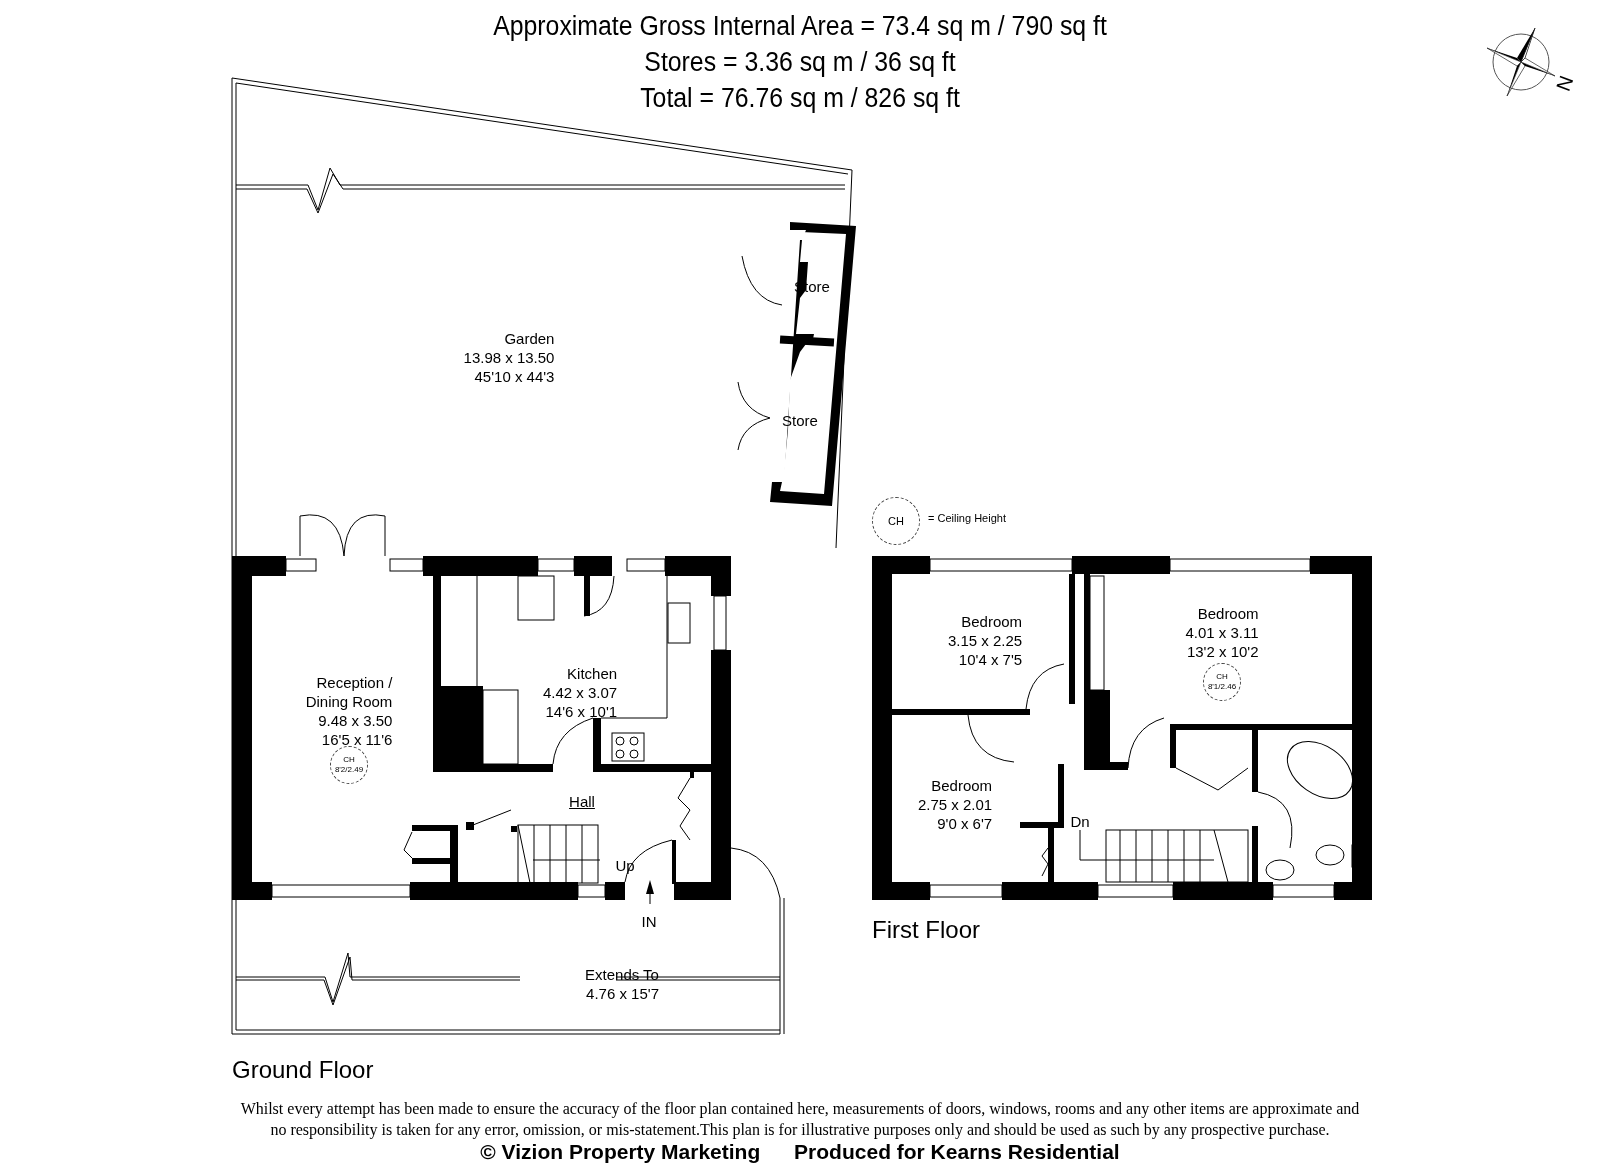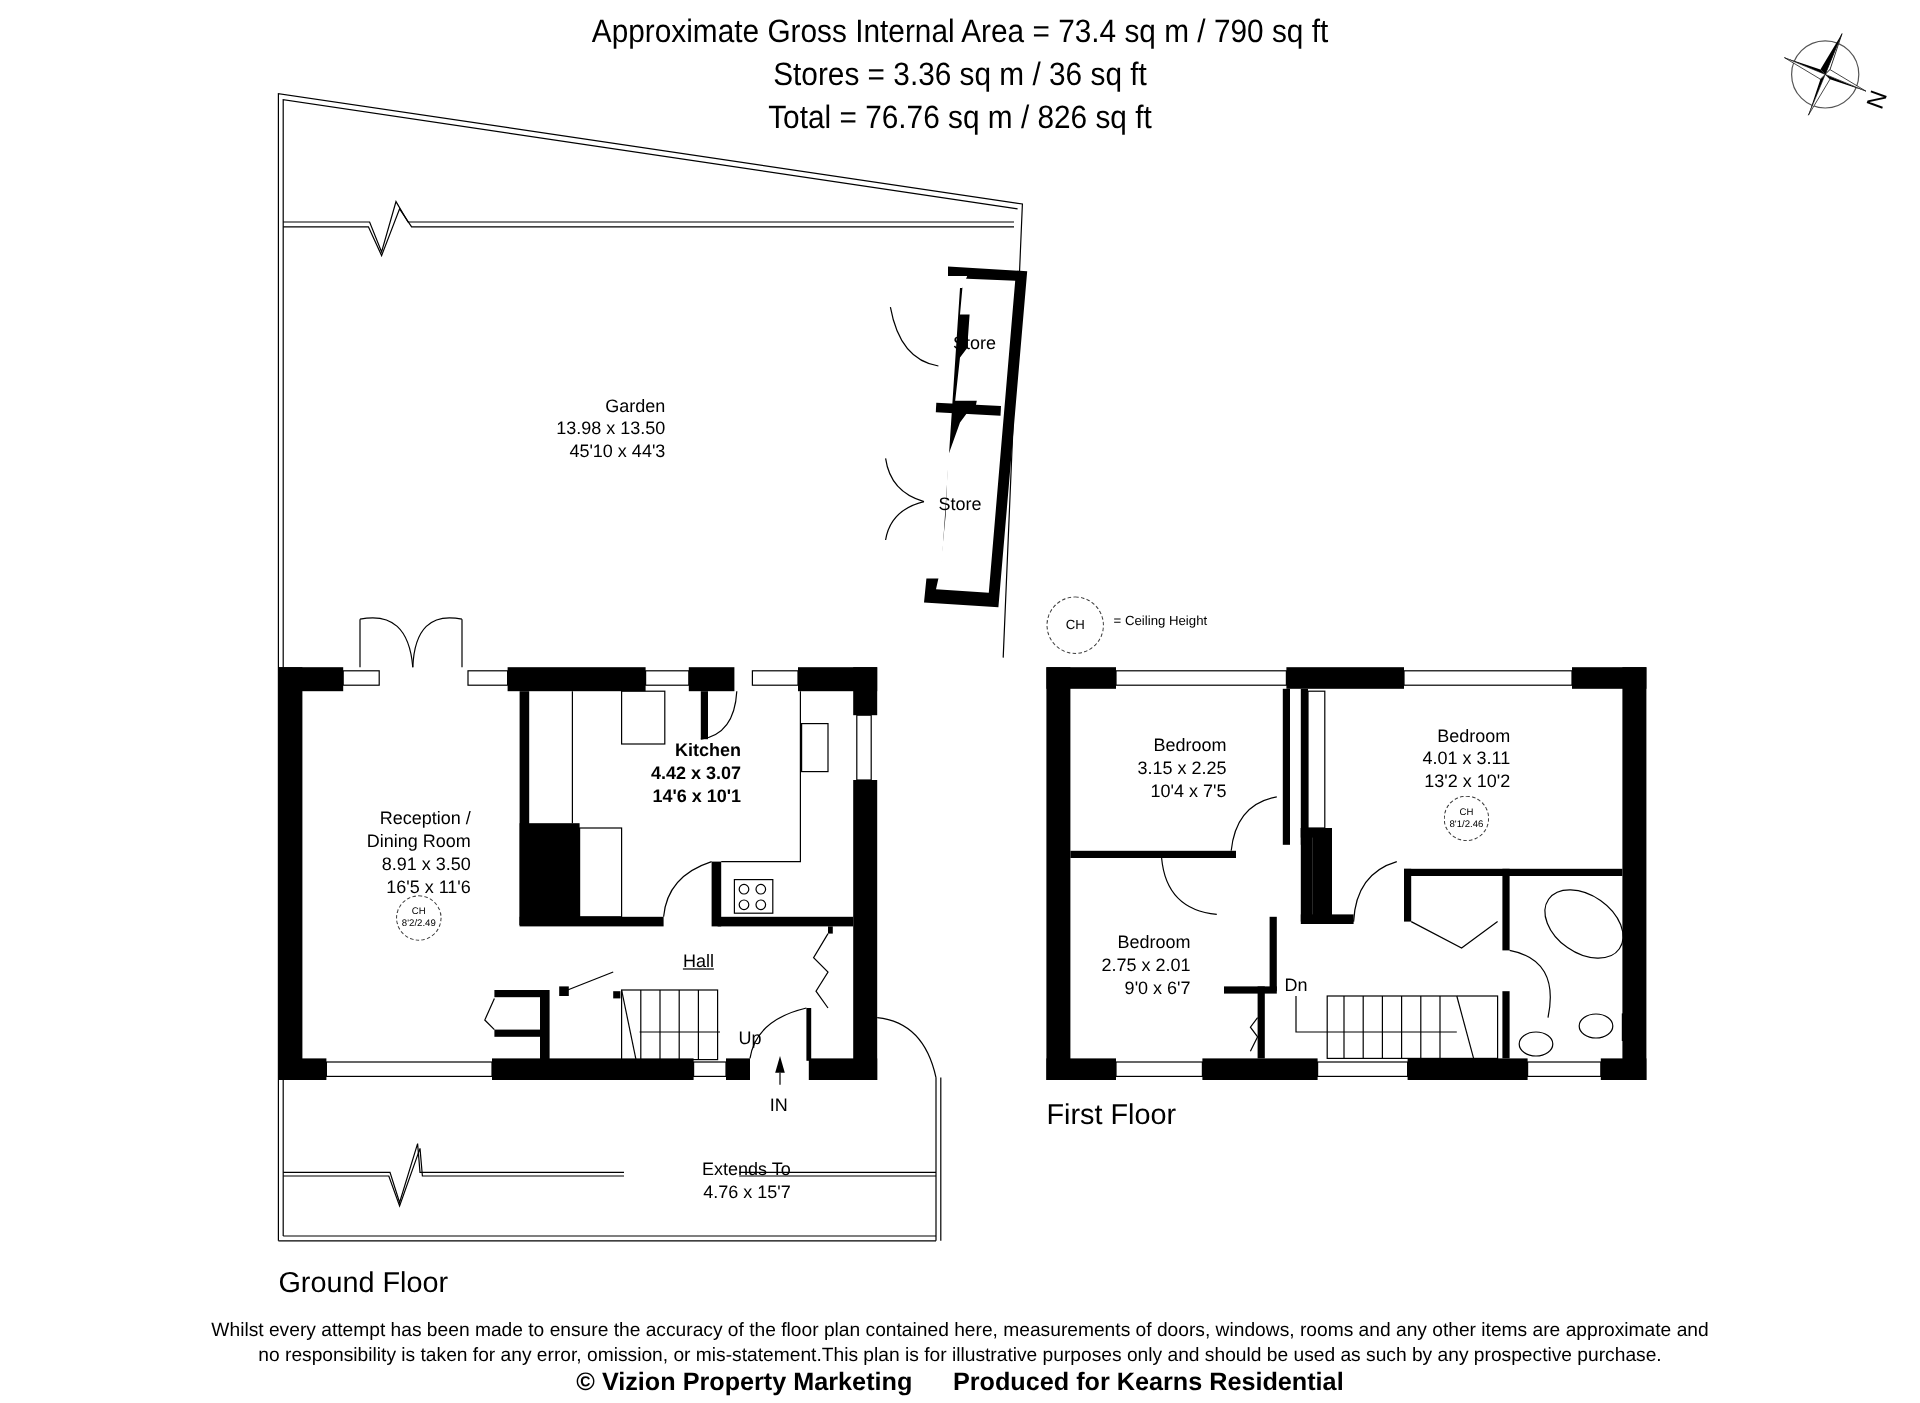--- a/index.html
+++ b/index.html
@@ -1,21 +1,21 @@
 <!DOCTYPE html>
 <html><head>
 <meta charset="utf-8">
 <style>
   html, body { margin:0; padding:0; background:#ffffff; }
   body { width:1600px; height:1169px; position:relative; overflow:hidden; font-family:"Liberation Sans", sans-serif; color:#000; }
   .hdr { position:absolute; left:0; width:1600px; text-align:center; font-size:27px; line-height:36px; transform:scaleX(0.92); transform-origin:800px 0; }
   svg { position:absolute; left:0; top:0; }
   .lbl { position:absolute; text-align:right; font-size:15px; line-height:19px; white-space:nowrap; transform:translateX(-50%); }
   .floor-title { position:absolute; font-weight:normal; font-size:24px; }
-  .disc { position:absolute; left:0; width:1600px; text-align:center; font-size:16px; line-height:21px; }
+  .disc { position:absolute; left:0; width:1600px; text-align:center; font-size:16px; line-height:21px;font-family:Liberation Serif, serif; }
   .credit { position:absolute; left:0; width:1600px; text-align:center; font-size:21px; font-weight:bold; }
   .credit span { margin:0 14px; }
   .ch { position:absolute; width:38px; height:38px; border:1px dashed #444; border-radius:50%; font-size:8px; text-align:center; line-height:10px; box-sizing:border-box; padding-top:8px; transform:translate(-50%,-50%); }
   .legend-ch { position:absolute; width:48px; height:48px; border:1px dashed #444; border-radius:50%; font-size:11px; text-align:center; line-height:46px; box-sizing:border-box; }
   .legend-txt { position:absolute; font-size:11px; }
 </style>
 </head>
 <body>
 
 <div class="hdr" style="top:8px;">Approximate Gross Internal Area = 73.4 sq m / 790 sq ft</div>
@@ -211,28 +211,28 @@
   <div>Garden</div>
   <div>13.98 x 13.50</div>
   <div>45'10 x 44'3</div>
 </div>
 <div class="lbl" style="left:812px; top:277px;">Store</div>
 <div class="lbl" style="left:800px; top:411px;">Store</div>
 
 <div class="lbl" style="left:349px; top:673px;">
   <div>Reception /</div>
   <div>Dining Room</div>
-  <div>8.91 x 3.50</div>
+  <div>9.48 x 3.50</div>
   <div>16'5 x 11'6</div>
 </div>
 <div class="ch" style="left:349px; top:765px;">
   CH<br><span>8'2/2.49</span>
 </div>
 
-<div class="lbl" style="left:580px; top:616px;font-weight:bold;">
+<div class="lbl" style="left:580px; top:664px;">
   <div>Kitchen</div>
   <div>4.42 x 3.07</div>
   <div>14'6 x 10'1</div>
 </div>
 
 <div class="lbl" style="left:582px; top:792px;text-decoration:underline;">Hall</div>
 <div class="lbl" style="left:625px; top:856px;">Up</div>
 <div class="lbl" style="left:649px; top:912px;">IN</div>
 
 <div class="lbl" style="left:580px; top:965px;margin-left:42px;">

